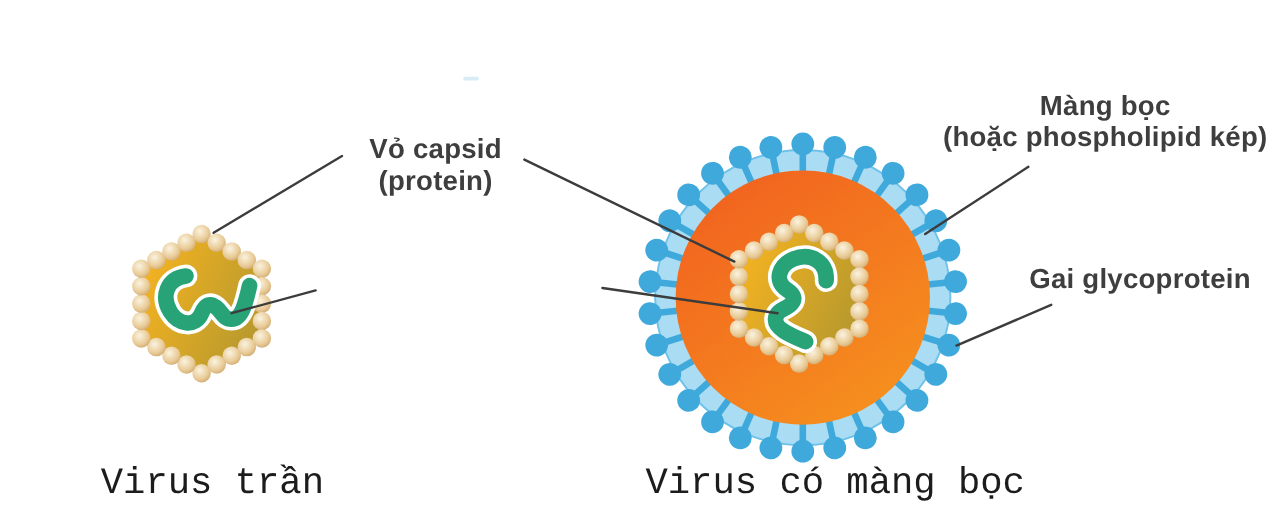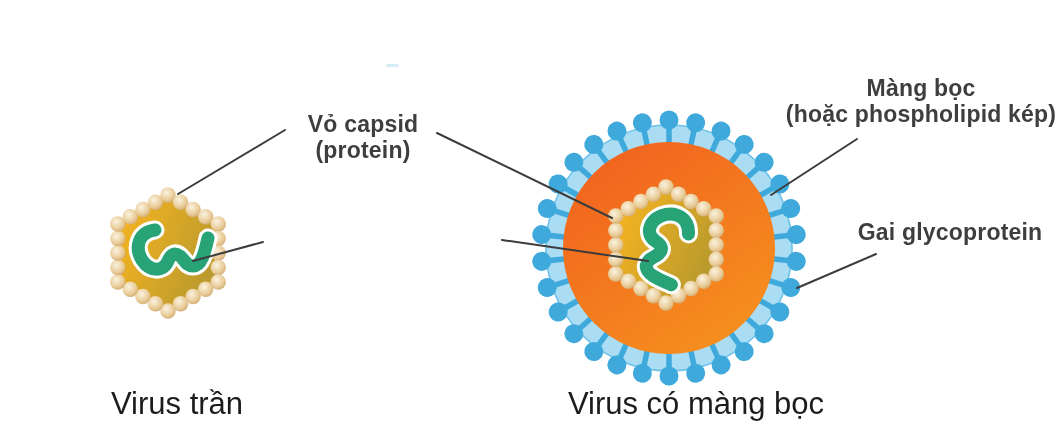--- a/index.html
+++ b/index.html
@@ -13,21 +13,21 @@
   .label{
     position:absolute;text-align:center;white-space:nowrap;
     transform:translateX(-50%);
     font-size:23px;line-height:26px;font-weight:600;
     color:var(--label-color,#3e3e3e);
     letter-spacing:0.2px;
   }
   .caption{
     position:absolute;text-align:center;white-space:nowrap;
     transform:translateX(-50%);
-    font-family:Liberation Sans, sans-serif;
+    font-family:Liberation Mono, monospace;
     font-size:31px;line-height:34px;font-weight:400;
     color:var(--caption-color,#1c1c1c);
   }
   #label-capsid{left:363px;top:111px;}
   #label-core{left:380px;top:217px;}
   #label-envelope{left:921px;top:75px;}
   #label-spike{left:934px;top:219px;margin-left:16px;}
   #caption-naked{left:177px;top:387px;}
   #caption-enveloped{left:676px;top:387px;margin-left:20px;}
   .stray{

